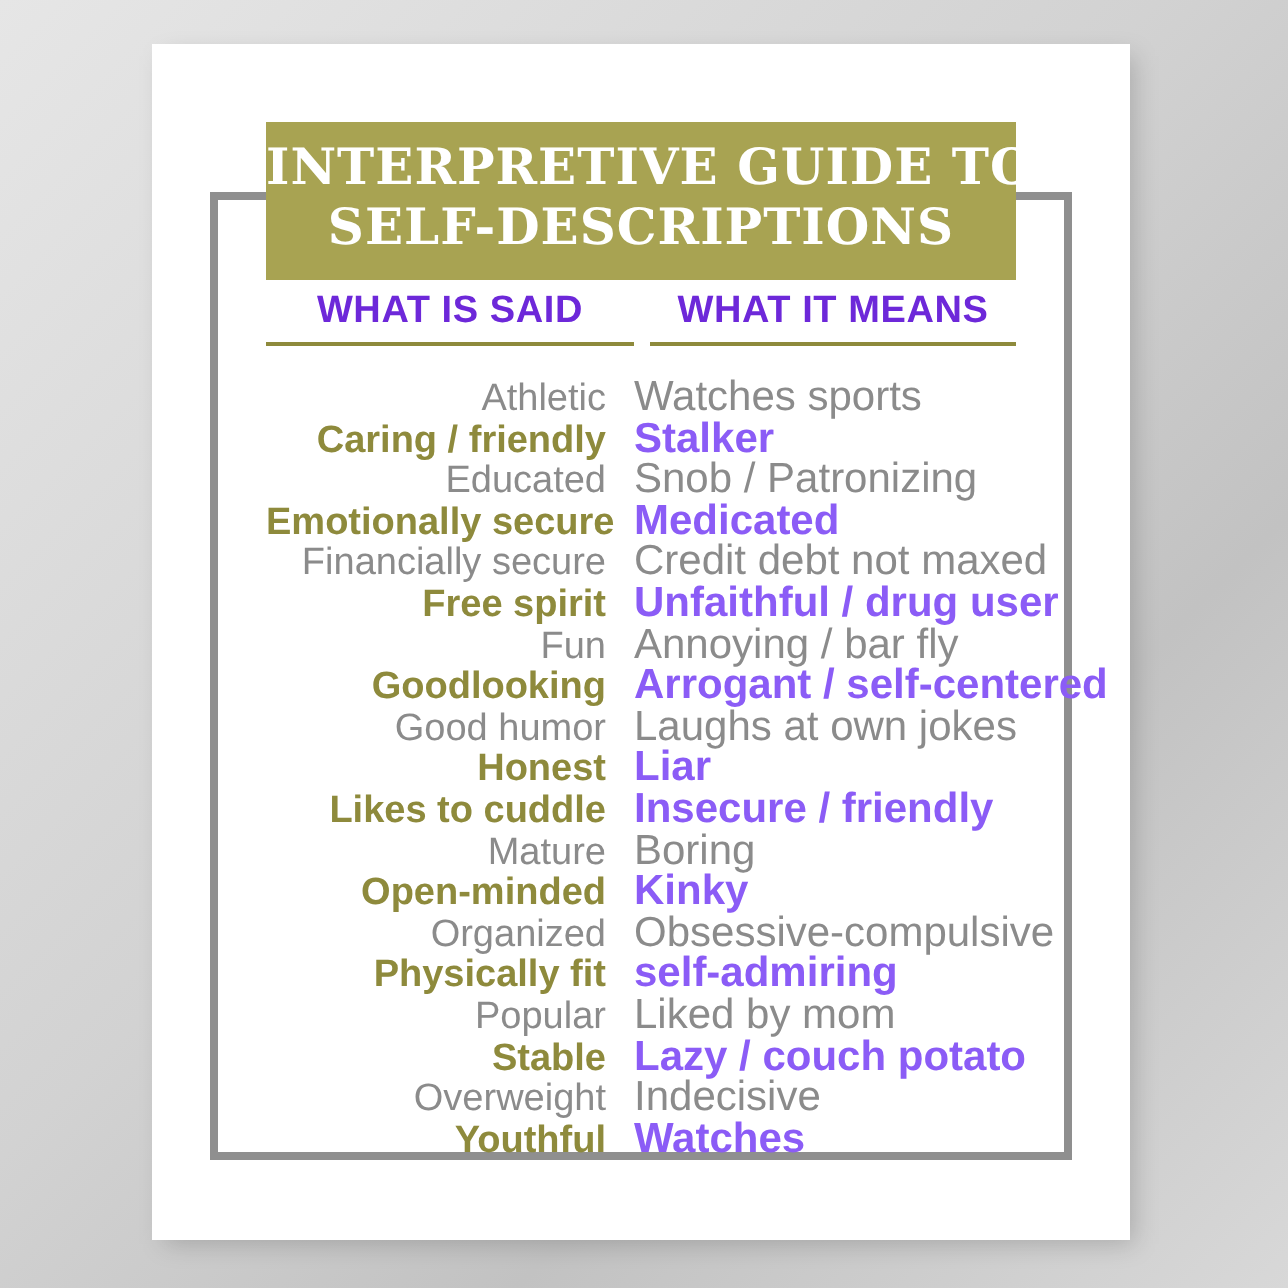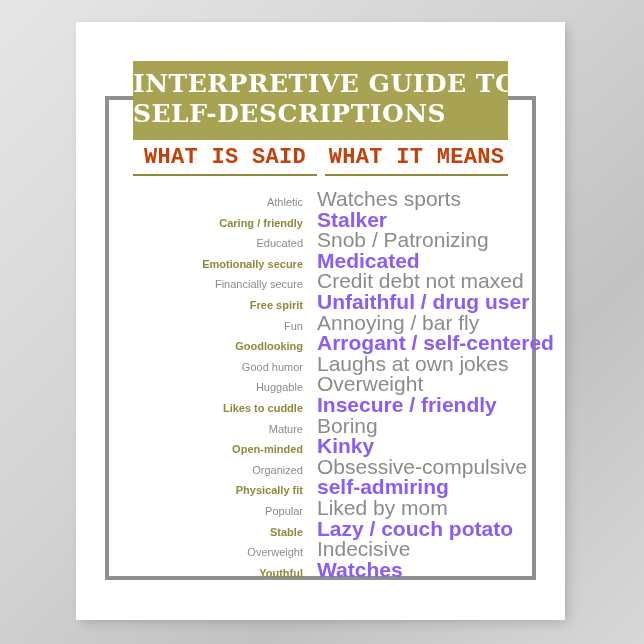--- a/index.html
+++ b/index.html
@@ -56,43 +56,44 @@
     height: 598px;
   }
   
   #title-banner {
     position: absolute;
     left: 57px;
     top: 39px;
     width: 375px;
     background: #a8a352;
     padding: 8px 0 11px 0;
+    text-align: center;
   }
   .title-line {
     font-family: "DejaVu Serif", serif;
     font-weight: bold;
     color: #ffffff;
     font-size: 25px;
     letter-spacing: 0.5px;
     line-height: 30px;
     white-space: nowrap;
   }
   
   #headers {
     position: absolute;
     left: 57px;
     top: 123px;
     width: 375px;
     display: flex;
   }
   .col-head {
-    font-family: Liberation Mono, monospace;
-    font-weight: bold;
-    font-size: 22px;
-    color: #c2410c;
+    font-family: Liberation Sans, sans-serif;
+    font-weight: bold;
+    font-size: 19px;
+    color: #6d28d9;
     letter-spacing: 0.3px;
     padding-bottom: 4px;
     border-bottom: 2px solid #8e8a3c;
     text-align: center;
     white-space: nowrap;
   }
   #head-said { width: 184px; margin-right: 8px; }
   #head-means { width: 183px; }
 
   
@@ -105,21 +106,21 @@
   .row {
     display: flex;
     height: 20.6px;
     align-items: baseline;
   }
   .cell-said {
     width: 184px;
     text-align: right;
     padding-right: 14px;
     box-sizing: border-box;
-    font-size: 11px;
+    font-size: 19px;
     white-space: nowrap;
   }
   .cell-means {
     width: 191px;
     text-align: left;
     box-sizing: border-box;
     font-size: 21px;
     white-space: nowrap;
   }
   .bold {
@@ -193,22 +194,22 @@
         </div>
         <div class="row">
           <div class="cell-said bold">Goodlooking</div>
           <div class="cell-means means-bold">Arrogant / self-centered</div>
         </div>
         <div class="row">
           <div class="cell-said plain">Good humor</div>
           <div class="cell-means means-plain">Laughs at own jokes</div>
         </div>
         <div class="row">
-          <div class="cell-said plain">Huggable</div>
-          <div class="cell-means means-plain">Overweight</div>
+          <div class="cell-said bold">Honest</div>
+          <div class="cell-means means-bold">Liar</div>
         </div>
         <div class="row">
           <div class="cell-said bold">Likes to cuddle</div>
           <div class="cell-means means-bold">Insecure / friendly</div>
         </div>
         <div class="row">
           <div class="cell-said plain">Mature</div>
           <div class="cell-means means-plain">Boring</div>
         </div>
         <div class="row">

